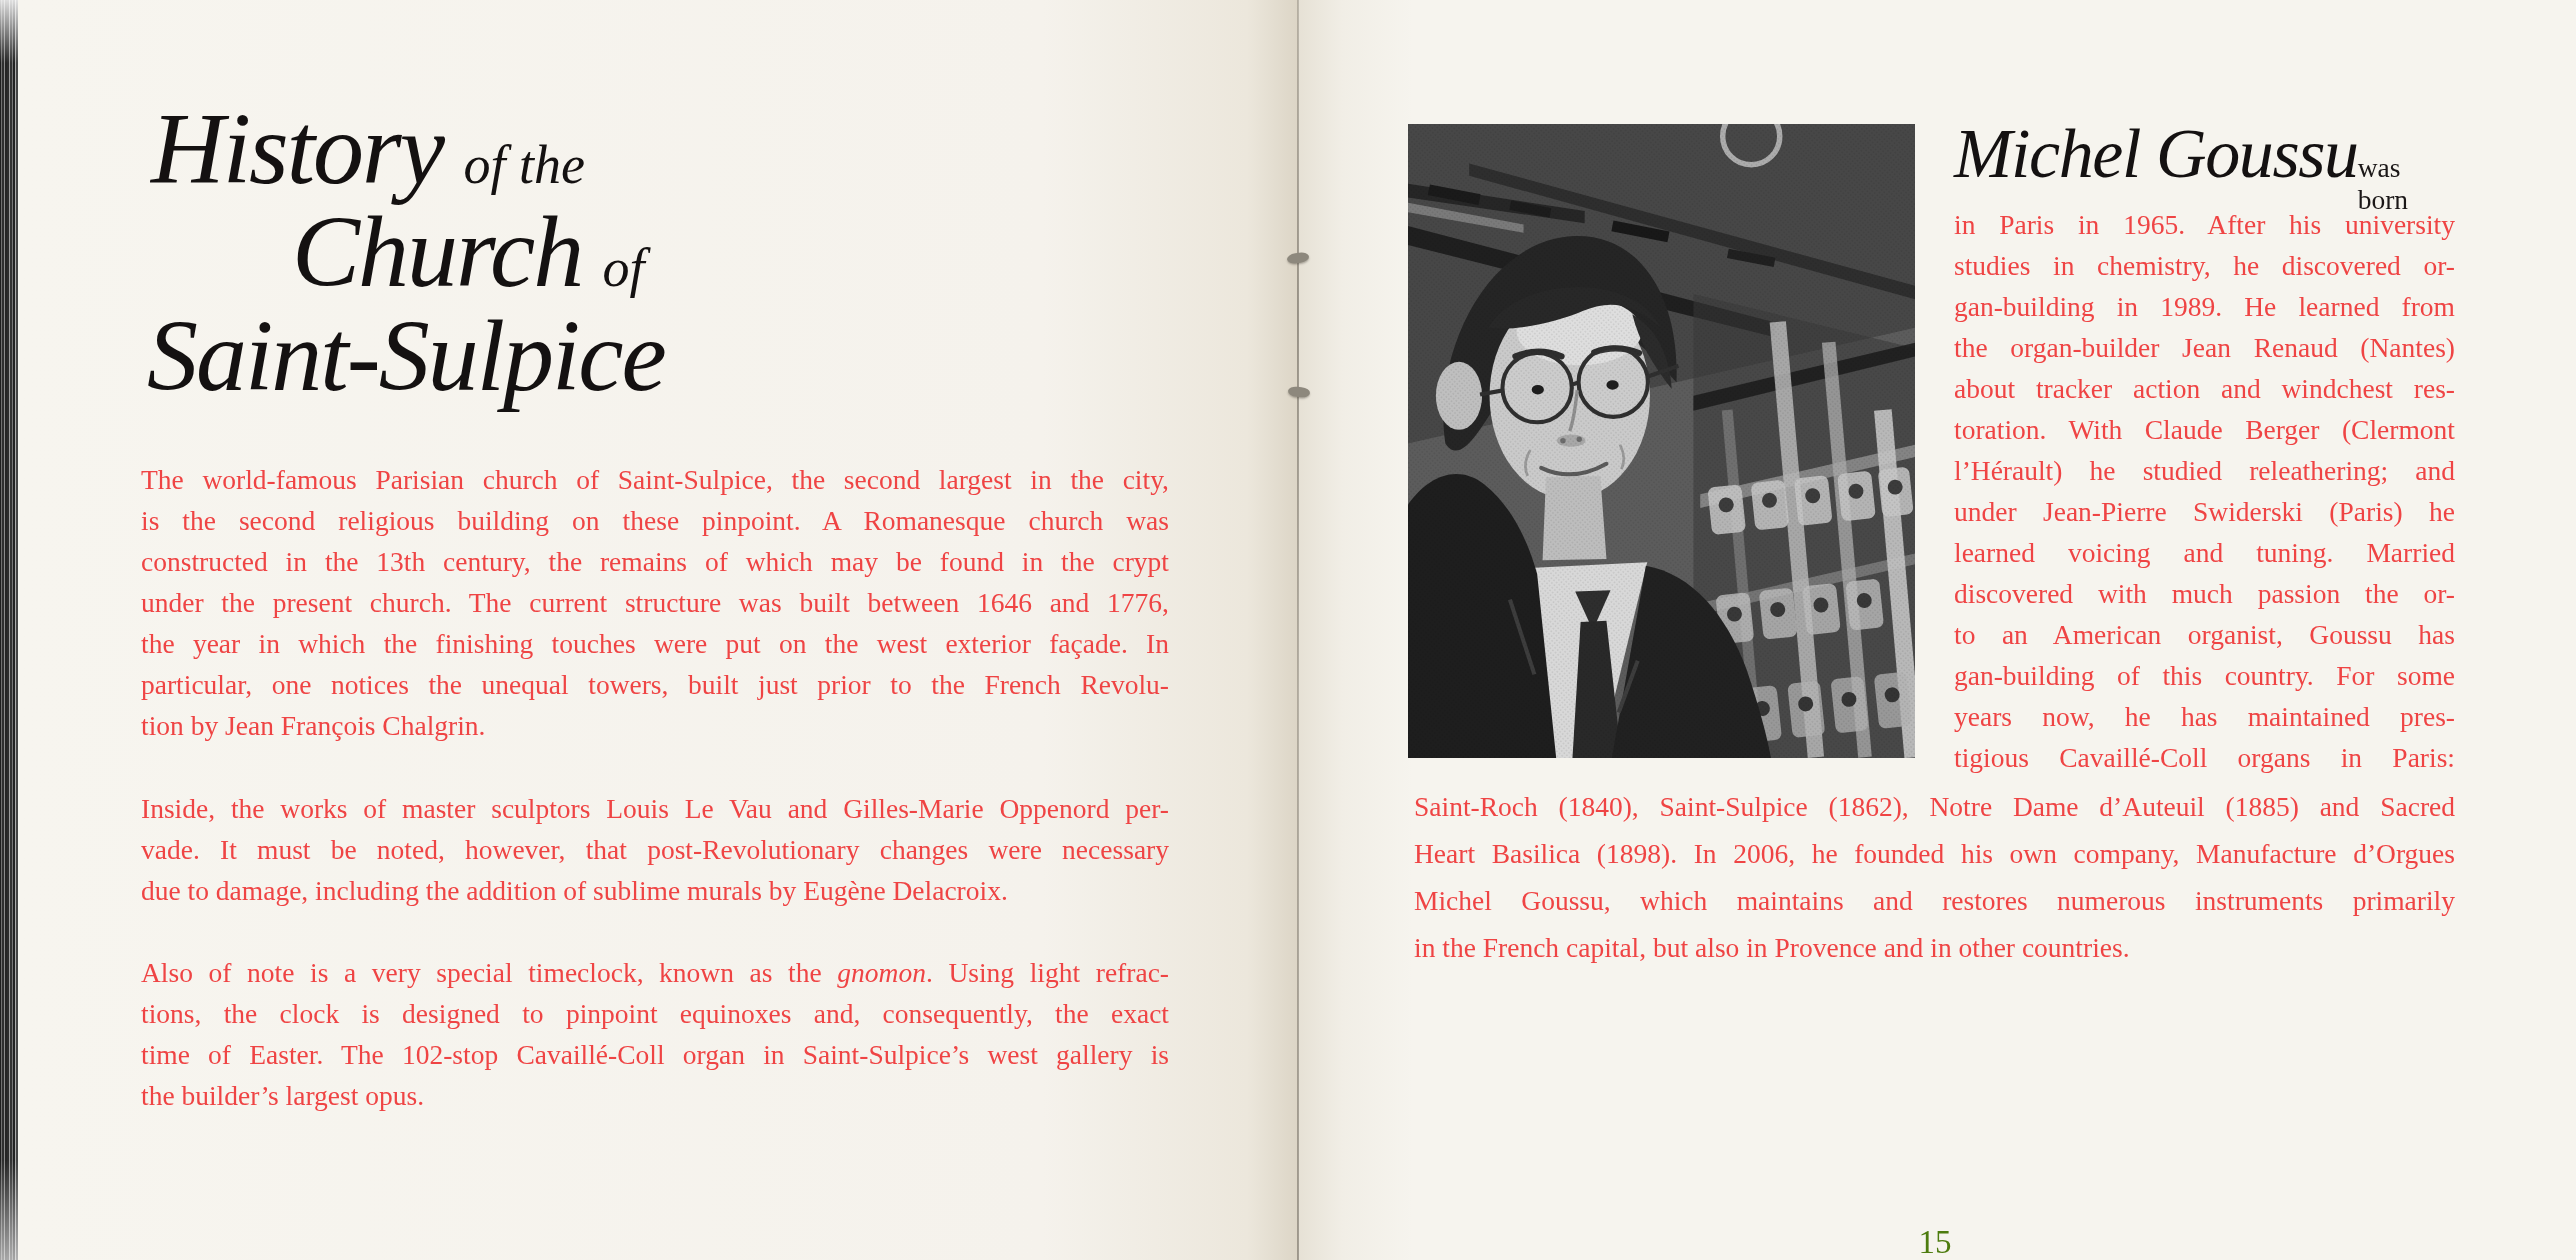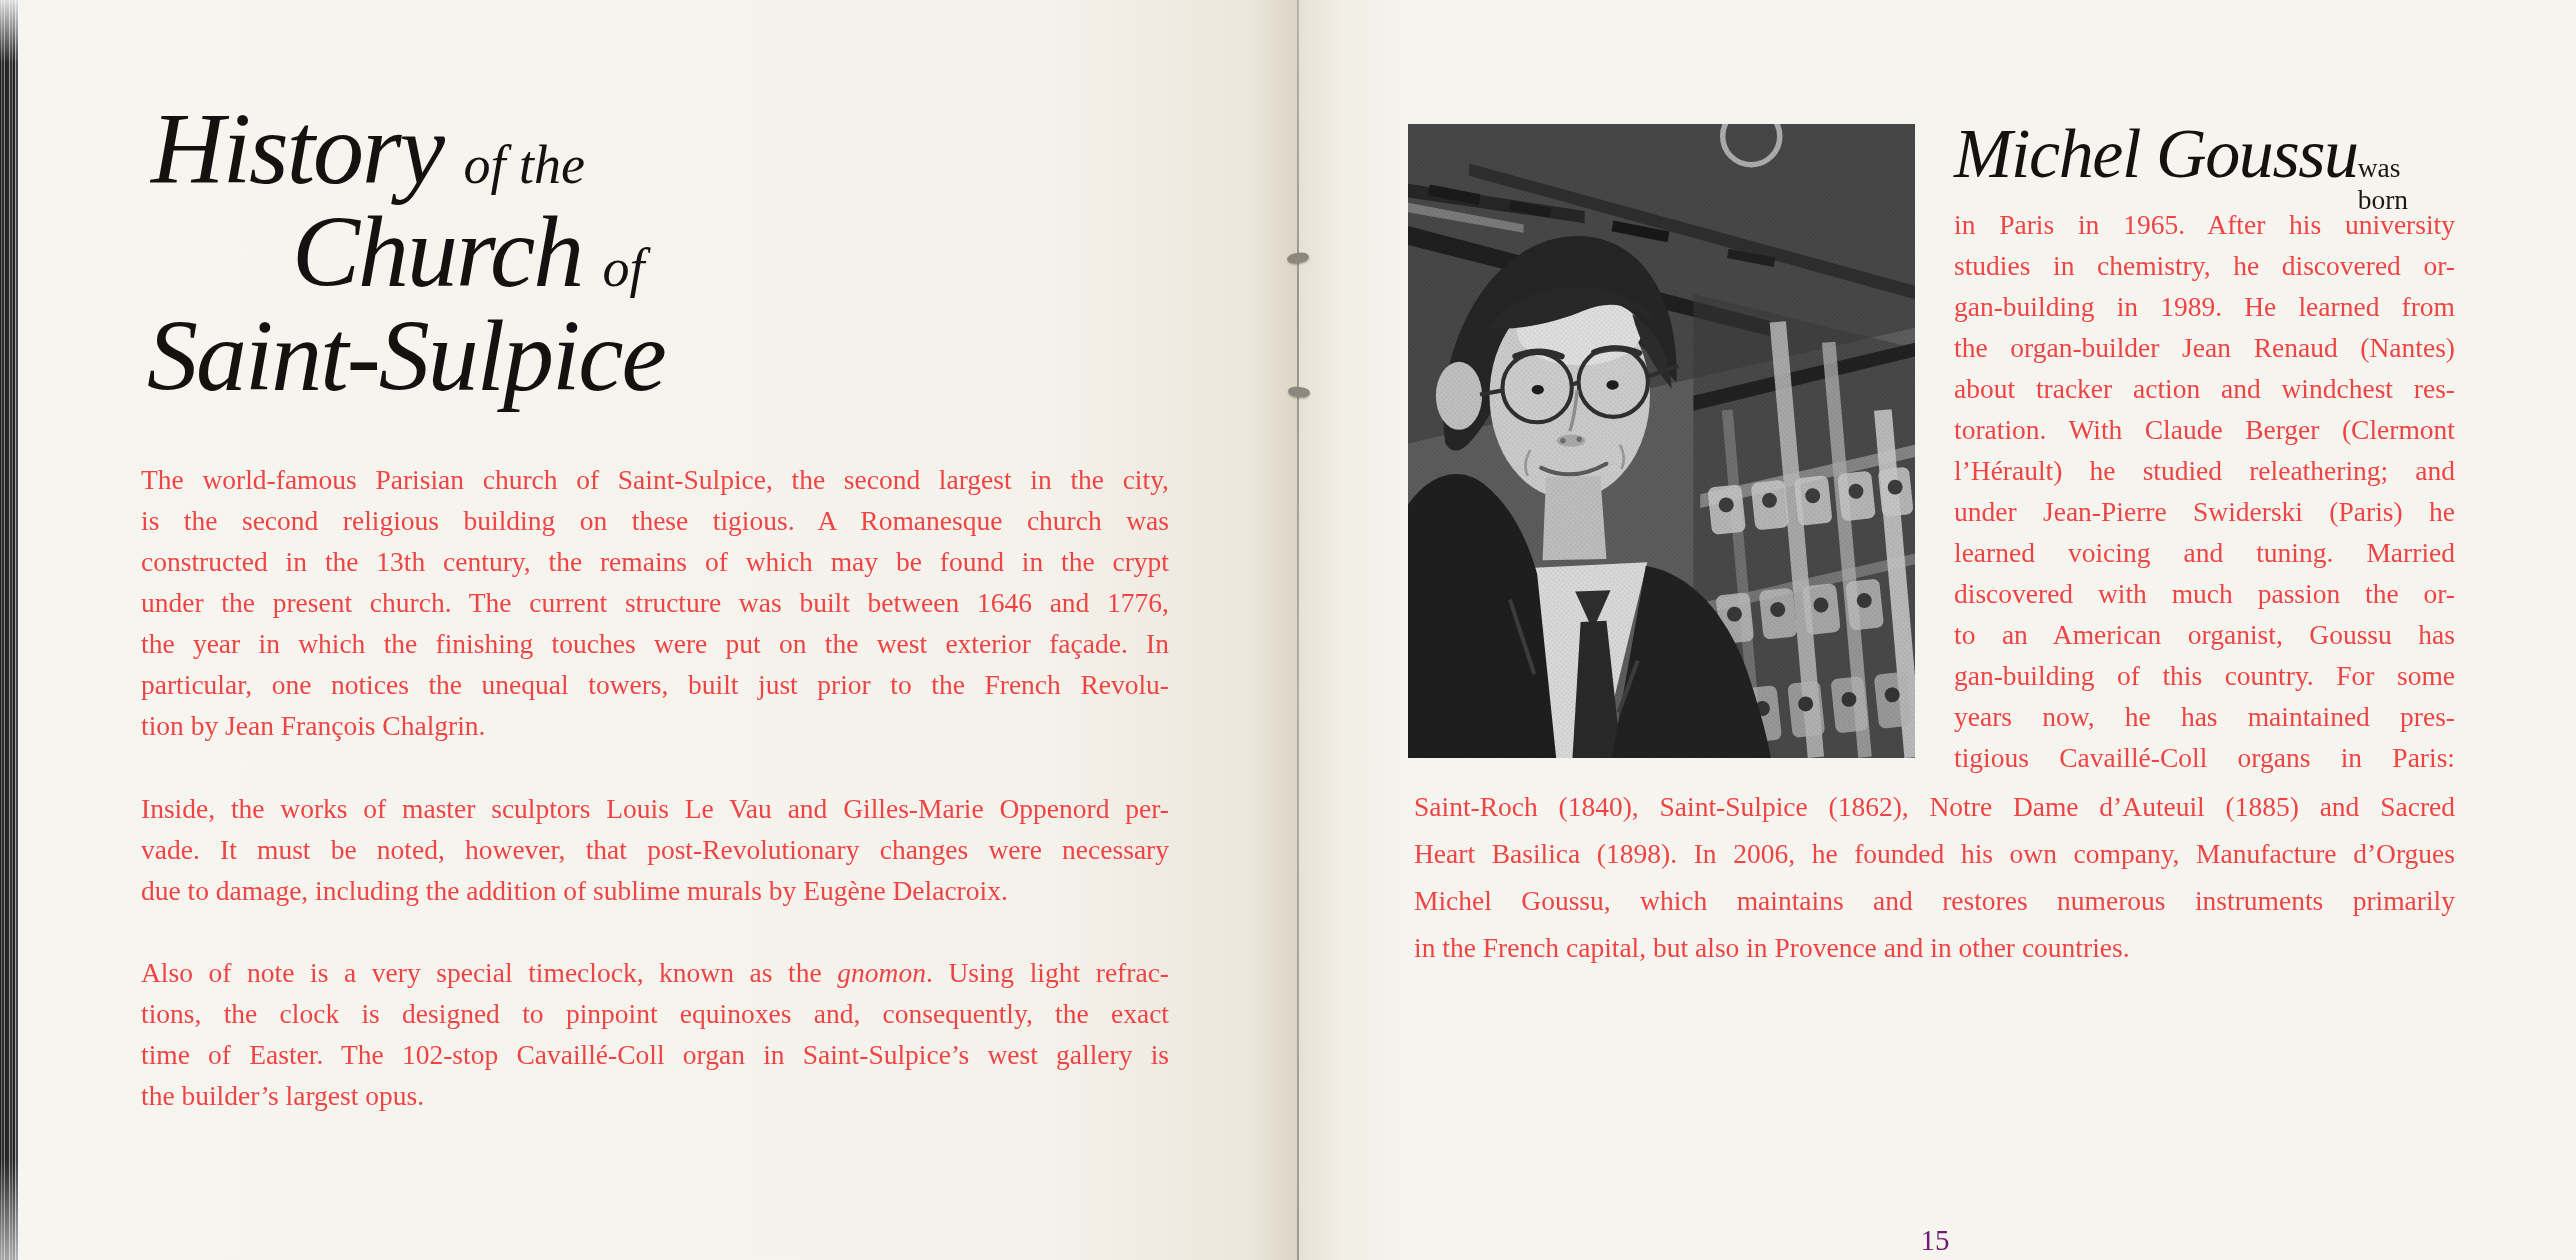--- a/index.html
+++ b/index.html
@@ -73,21 +73,21 @@
   #full-para{top:783px;}
 
   
   .intro{
     position:absolute;left:1954px;top:114px;width:501px;
     display:flex;justify-content:space-between;align-items:baseline;
   }
   .intro-name{font-style:italic;font-size:70px;letter-spacing:-1.4px;white-space:nowrap;color:#141111;}
   .intro-rest{font-size:27.5px;}
 
-  .page-num{position:absolute;left:1901px;top:1224px;width:68px;text-align:center;font-size:29px;color:#701a75;}
+  .page-num{position:absolute;left:1901px;top:1224px;width:68px;text-align:center;font-size:33px;color:#4d7c0f;}
 
   
   .photo{position:absolute;left:1408px;top:124px;width:507px;height:634px;background:#5f5f5f;}
   .photo svg{display:block;width:100%;height:100%;}
 </style>
 </head>
 <body>
 
 <div class="canvas">
 
@@ -106,21 +106,21 @@
   <div class="title-line tl2">
     <span class="t-big">Church</span>
     <span class="t-small">of</span>
   </div>
   <div class="title-line tl3">
     <span class="t-big">Saint-Sulpice</span>
   </div>
 
   <div id="para1" class="para pL end">
       <div class="tline">The world-famous Parisian church of Saint-Sulpice, the second largest in the city,</div>
-      <div class="tline">is the second religious building on these tigious. A Romanesque church was</div>
+      <div class="tline">is the second religious building on these pinpoint. A Romanesque church was</div>
       <div class="tline">constructed in the 13th century, the remains of which may be found in the crypt</div>
       <div class="tline">under the present church. The current structure was built between 1646 and 1776,</div>
       <div class="tline">the year in which the finishing touches were put on the west exterior façade. In</div>
       <div class="tline">particular, one notices the unequal towers, built just prior to the French Revolu-</div>
       <div class="tline">tion by Jean François Chalgrin.</div>
     </div>
 
   <div id="para2" class="para pL end">
       <div class="tline">Inside, the works of master sculptors Louis Le Vau and Gilles-Marie Oppenord per-</div>
       <div class="tline">vade. It must be noted, however, that post-Revolutionary changes were necessary</div>

